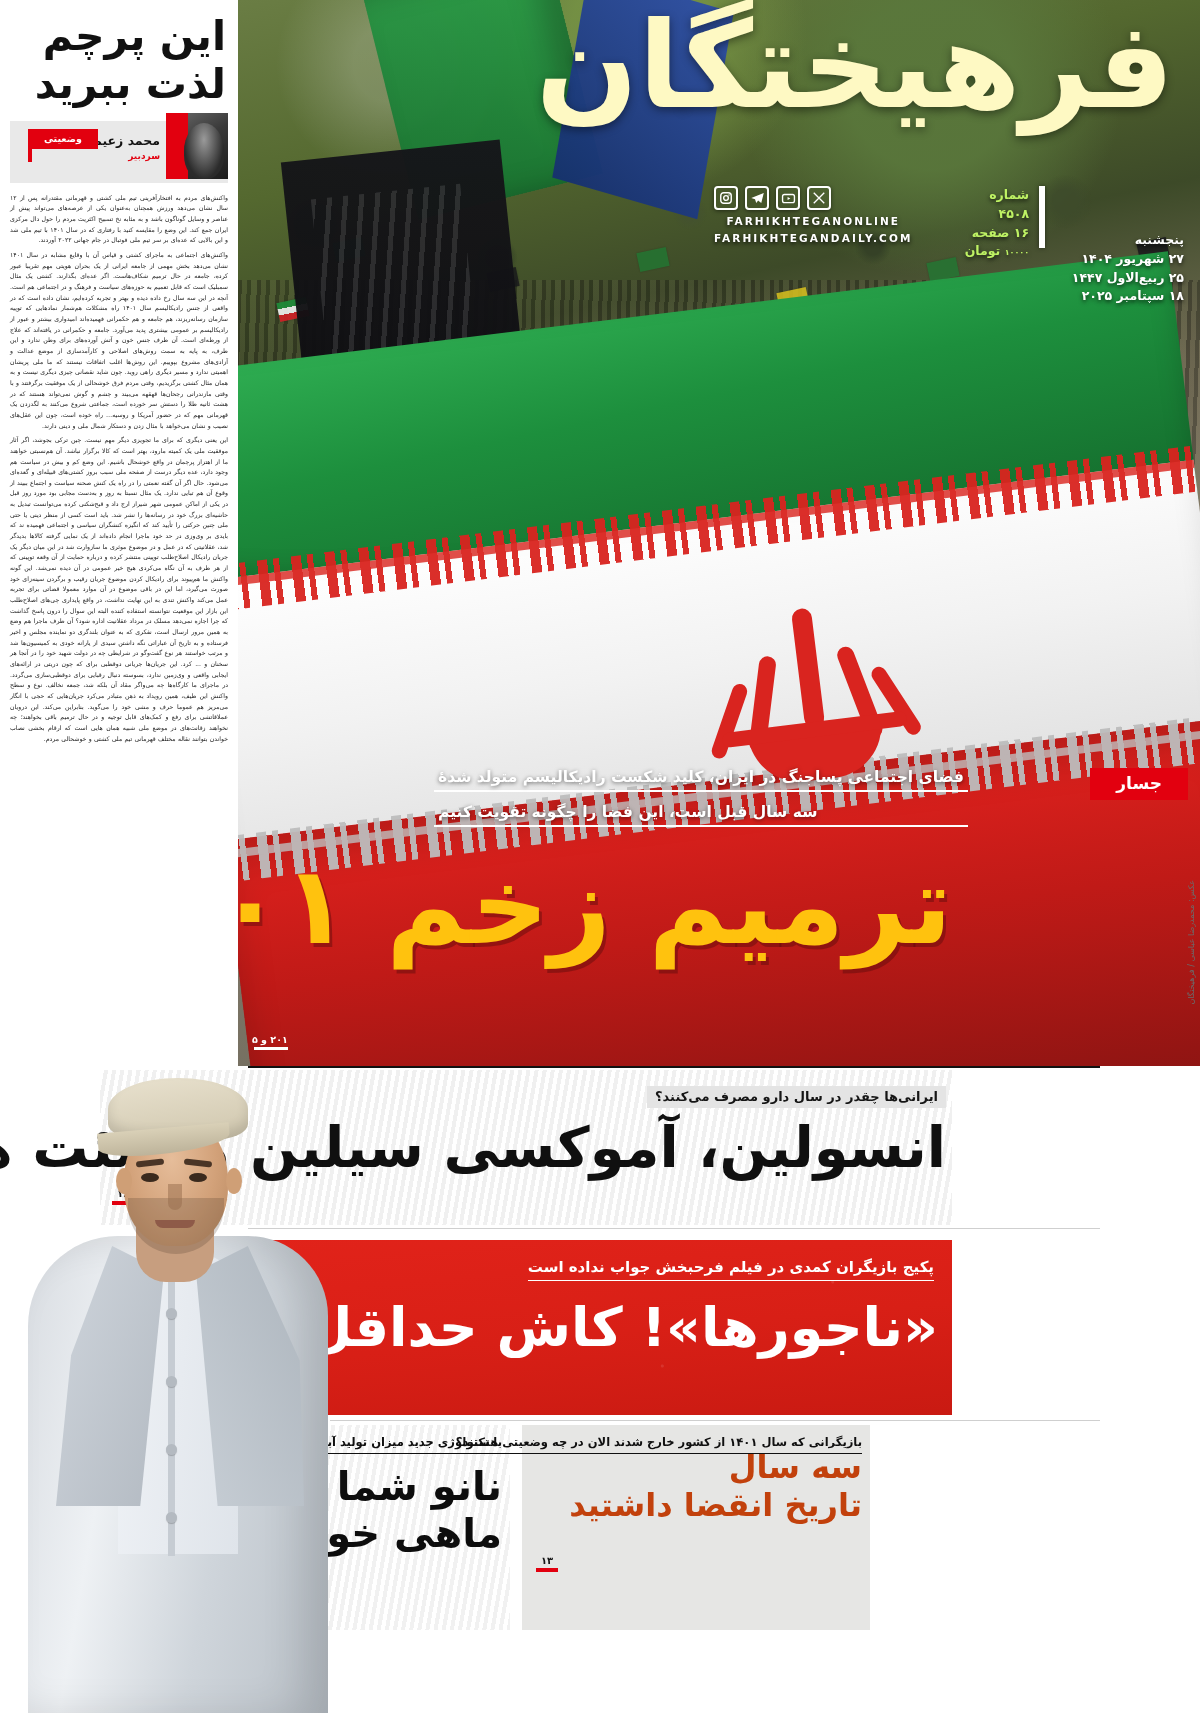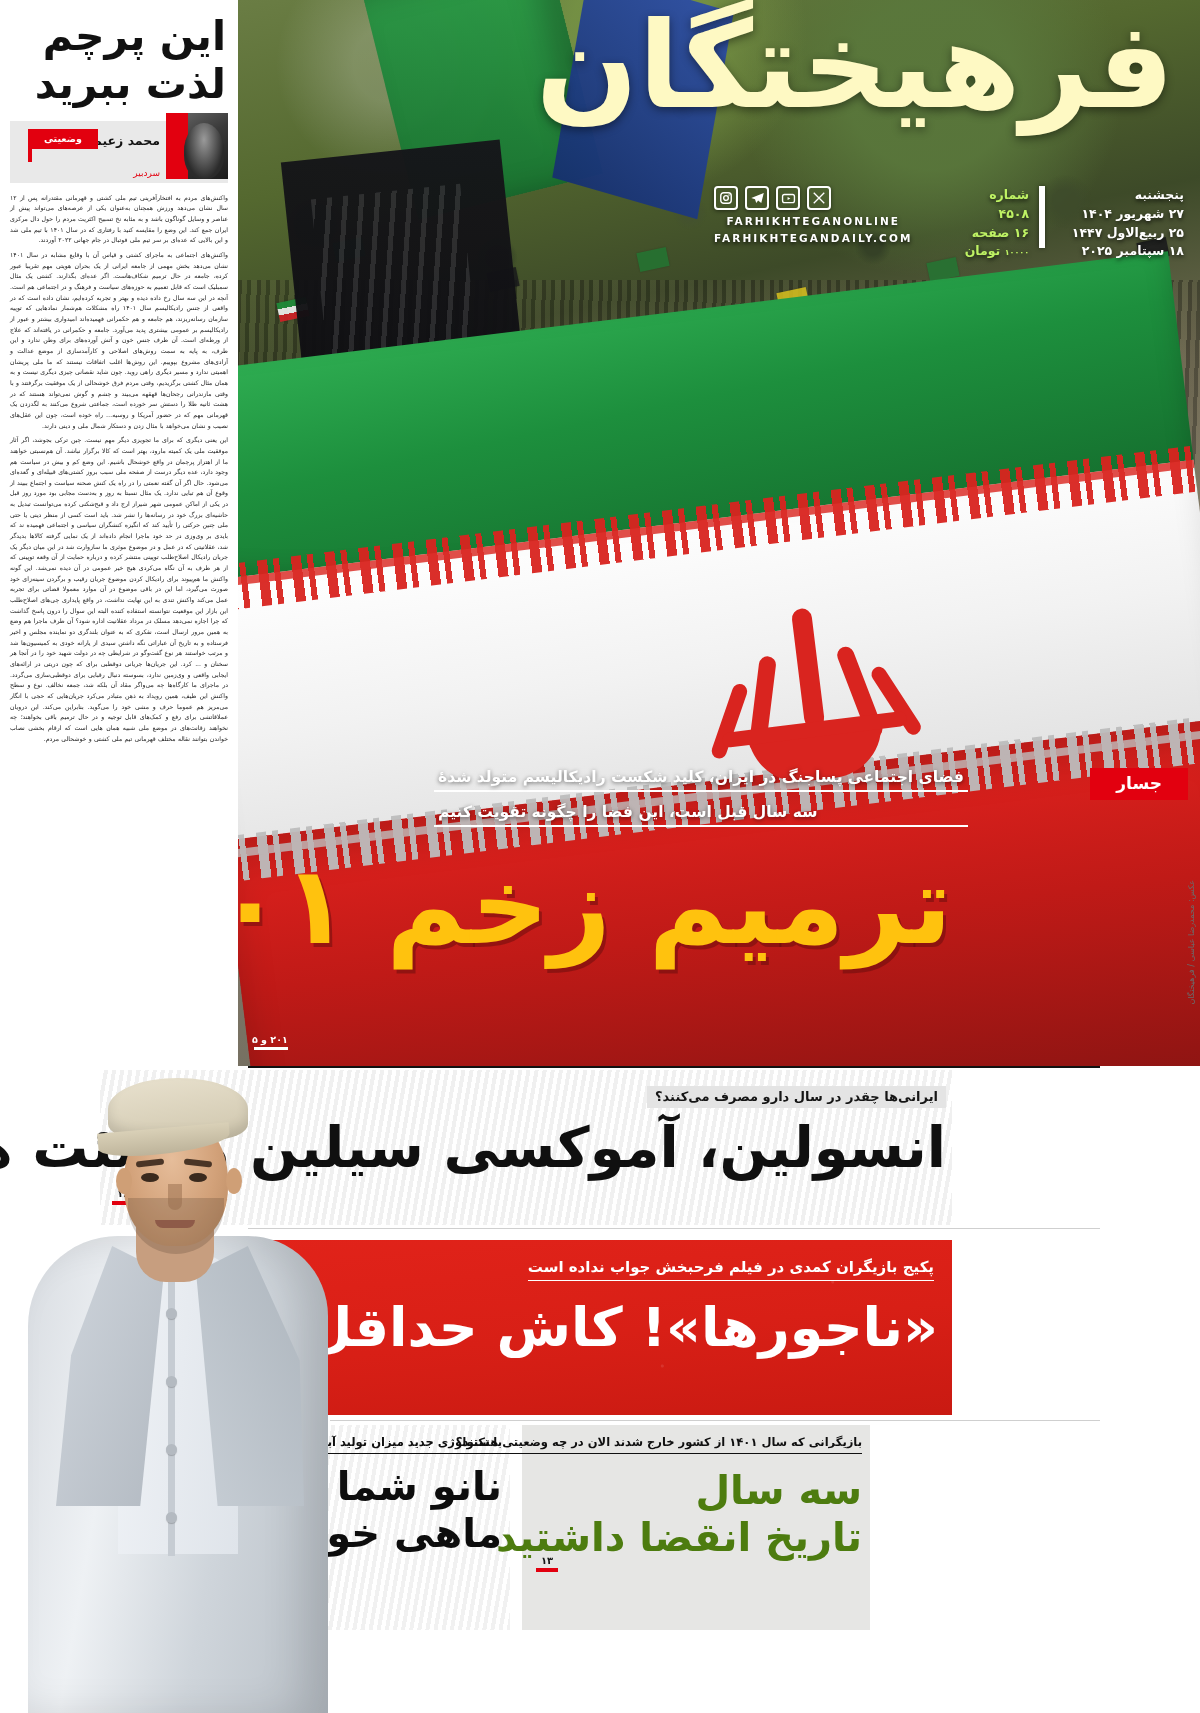--- a/index.html
+++ b/index.html
@@ -39,21 +39,21 @@
   }
   .byline-photo::after{
     content:"";position:absolute;right:4px;top:10px;width:40px;height:56px;
     border-radius:50% 50% 42% 42%;
     background:radial-gradient(ellipse at 50% 30%,#9a9a9a,#2b2b2b 70%);
   }
   .byline-names{
     position:absolute;right:68px;top:12px;text-align:right;direction:rtl;
   }
   .byline-name{font-size:12.5px;font-weight:bold;color:#111;}
-  .byline-role{font-size:9px;font-weight:normal;color:#e2000f;margin-top:20px;}
+  .byline-role{font-size:9px;font-weight:bold;color:#e2000f;margin-top:3px;}
   .sermaghale{
     position:absolute;left:18px;top:8px;
     background:#e2000f;color:#ffffff;
     font-size:9.5px;font-weight:bold;
     padding:4px 16px 5px 16px;direction:rtl;
     letter-spacing:1px;
   }
   .sermaghale::after{
     content:"";position:absolute;left:0;top:100%;
     width:4px;height:13px;background:#e2000f;
@@ -208,20 +208,21 @@
     white-space:nowrap;
   }
   .meta-bar{
     position:absolute;right:16px;top:186px;width:470px;height:68px;
     display:flex;direction:rtl;align-items:flex-start;gap:0;
   }
   .meta-date{
     direction:rtl;text-align:right;color:#ffffff;width:138px;
     font-size:12.5px;line-height:1.5;font-weight:bold;
     text-shadow:0 2px 4px rgba(0,0,0,.7);
+    margin-top:45px;
   }
   .meta-date .d2{letter-spacing:.5px;}
   .meta-sep{
     width:6px;height:62px;background:#ffffff;margin:0 10px;
     box-shadow:0 0 4px rgba(0,0,0,.5);
   }
   .meta-num{
     direction:rtl;text-align:right;color:#bef264;width:118px;
     font-size:12.5px;line-height:1.5;font-weight:bold;
     text-shadow:0 2px 4px rgba(0,0,0,.7);
@@ -344,22 +345,22 @@
   .sec5{
     position:absolute;right:330px;top:1425px;width:348px;height:205px;
     background:#e6e6e4;direction:rtl;
   }
   .sec5 .kick{
     position:absolute;right:8px;top:10px;color:#101010;
     font-size:11.5px;font-weight:bold;
     border-bottom:1.4px solid #111;padding-bottom:4px;white-space:nowrap;
   }
   .sec5 .hl{
-    position:absolute;right:8px;top:42px;color:#4d7c0f;
-    font-size:40px;font-weight:bold;line-height:1.18;white-space:nowrap;
+    position:absolute;right:8px;top:24px;color:#c2410c;
+    font-size:32px;font-weight:bold;line-height:1.18;white-space:nowrap;
     letter-spacing:-1.5px;
   }
   .pm-d{left:14px;top:130px;}
 
   
   .portrait{
     position:absolute;left:0;top:1040px;width:340px;height:673px;
     overflow:hidden;
   }
   .p-body{

